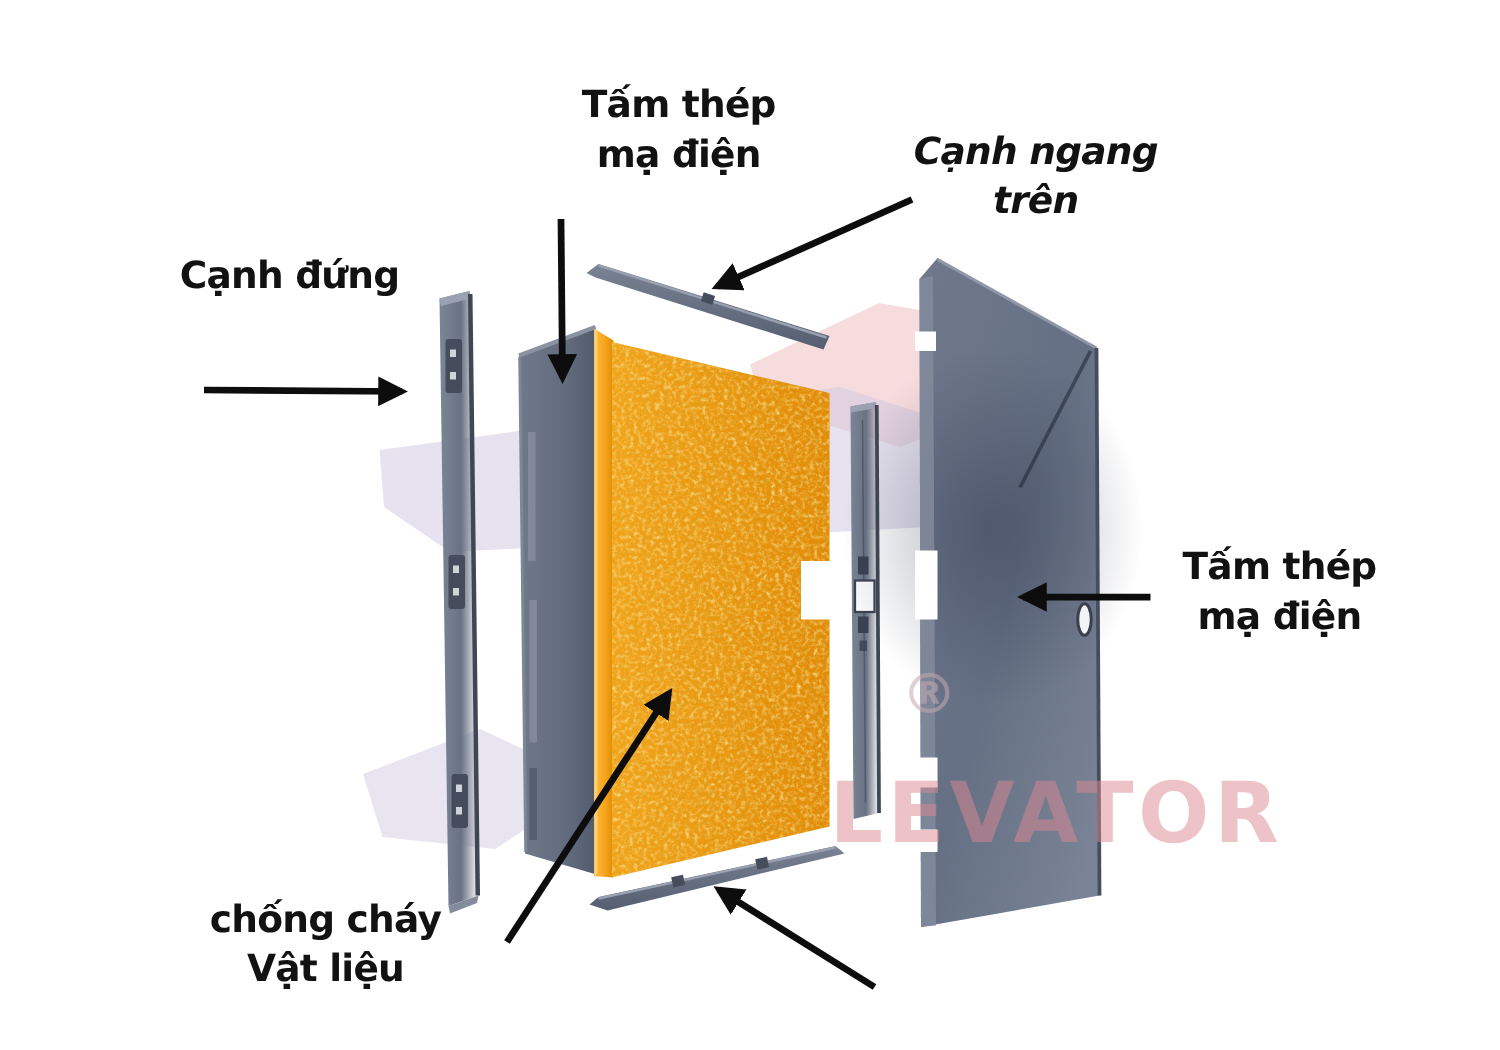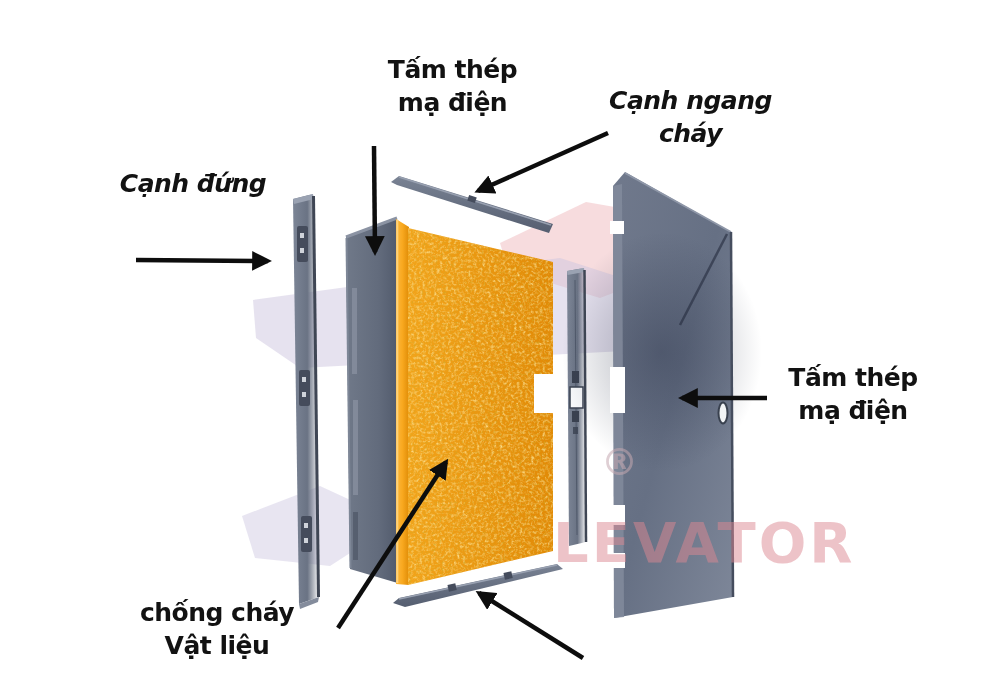--- a/index.html
+++ b/index.html
@@ -188,24 +188,24 @@
   <span class="wm" id="wm-right">LEVATOR</span>
   <span class="wm" id="wm-reg">®</span>
 
   <div class="label" style="left:355px;top:53px;width:195px;">
     <span>Tấm thép</span>
     <span>mạ điện</span>
   </div>
 
   <div class="label" style="left:593px;top:84px;width:195px;font-style:italic;">
     <span>Cạnh ngang</span>
-    <span>cháy</span>
-  </div>
-
-  <div class="label" style="left:98px;top:167px;width:190px;font-style:italic;">
+    <span>trên</span>
+  </div>
+
+  <div class="label" style="left:98px;top:167px;width:190px;">
     <span>Cạnh đứng</span>
   </div>
 
   <div class="label" style="left:758px;top:361px;width:190px;">
     <span>Tấm thép</span>
     <span>mạ điện</span>
   </div>
 
   <div class="label" style="left:122px;top:596px;width:190px;">
     <span>chống cháy</span>

